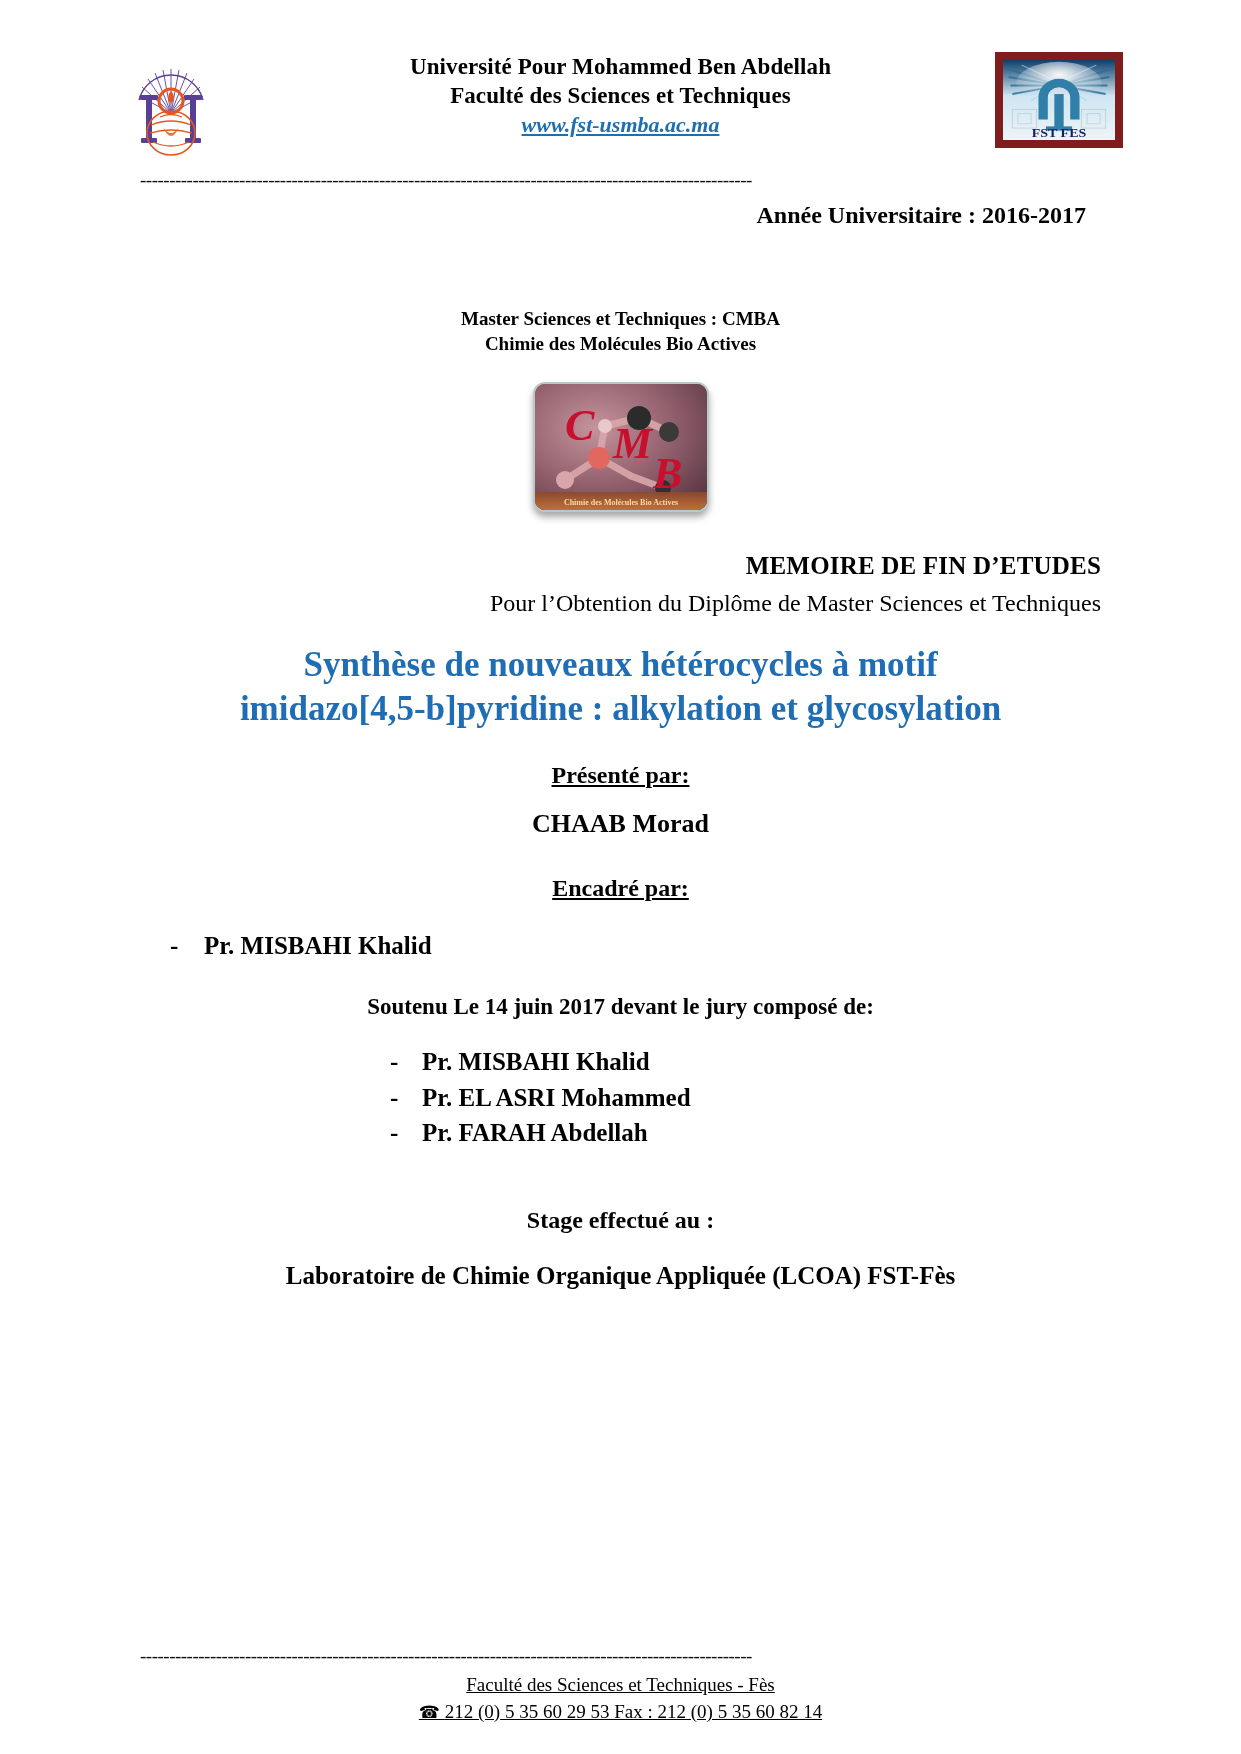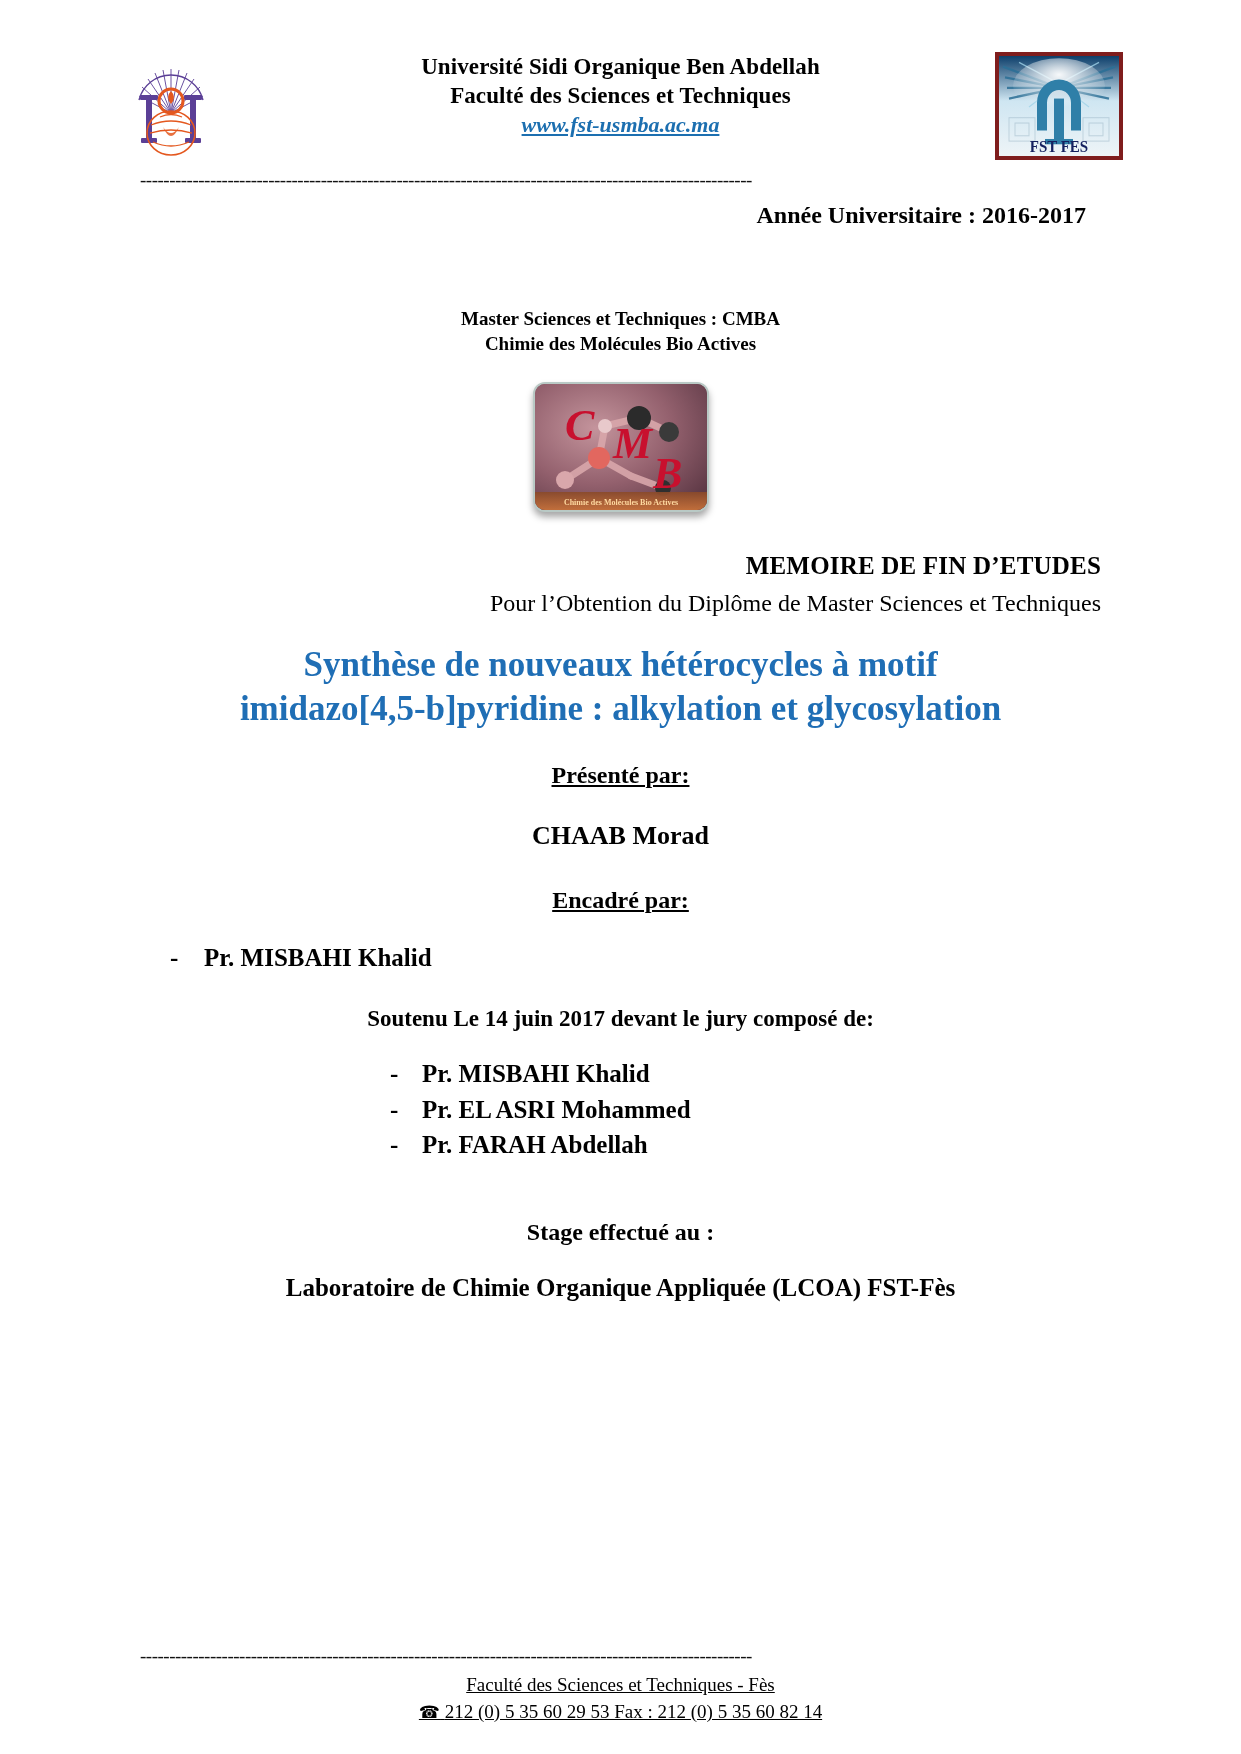--- a/index.html
+++ b/index.html
@@ -61,22 +61,22 @@
     top: 55px;
     width: 82px;
     height: 105px;
   }
   
   .fst-logo {
     position: absolute;
     right: -22px;
     top: 52px;
     width: 128px;
-    height: 108px;
-    border: 4px solid #7f1d1d;
+    height: 96px;
+    border: 8px solid #7f1d1d;
     box-sizing: border-box;
     overflow: hidden;
     background: #e5e5e5;
   }
 
   .rule {
     font-size: 19px;
     letter-spacing: -0.5px;
     line-height: 1;
     color: #111;
@@ -152,21 +152,21 @@
   }
 
   
   .centered-bold {
     text-align: center;
     font-size: 24px;
     font-weight: bold;
   }
   .u { text-decoration: underline; }
   .presente { margin-top: 32px; }
-  .author { margin-top: 32px; font-size: 26px; }
+  .author { margin-top: 20px; font-size: 26px; }
   .encadre { margin-top: 36px; }
 
   .supervisor {
     margin-top: 30px;
     padding-left: 30px;
     font-size: 25px;
     font-weight: bold;
     display: flex;
     gap: 22px;
   }
@@ -269,21 +269,21 @@
           <path d="M21 70 q20 -8 40 0"></path>
           <path d="M20 78 q21 -6 42 0"></path>
           <path d="M23 87 q18 8 36 0"></path>
           <path d="M30 62 q11 -5 22 0"></path>
         </g>
         <path d="M33 72 q8 12 16 0 q-8 18 -16 0" fill="#e4581f" opacity="0.85"></path>
       </svg>
     </div>
 
     <div class="header-text">
-      <div class="line">Université Sidi Organique Ben Abdellah</div>
+      <div class="line">Université Pour Mohammed Ben Abdellah</div>
       <div class="line">Faculté des Sciences et Techniques</div>
       <div><a class="url" href="#">www.fst-usmba.ac.ma</a></div>
     </div>
 
     <div class="fst-logo">
       <svg viewBox="0 0 120 94" width="100%" height="100%" preserveAspectRatio="none">
         <defs>
           <linearGradient id="gBg" x1="0" y1="0" x2="0" y2="1">
             <stop offset="0%" stop-color="#0d3f6b"></stop>
             <stop offset="45%" stop-color="#cfe6f2"></stop>

